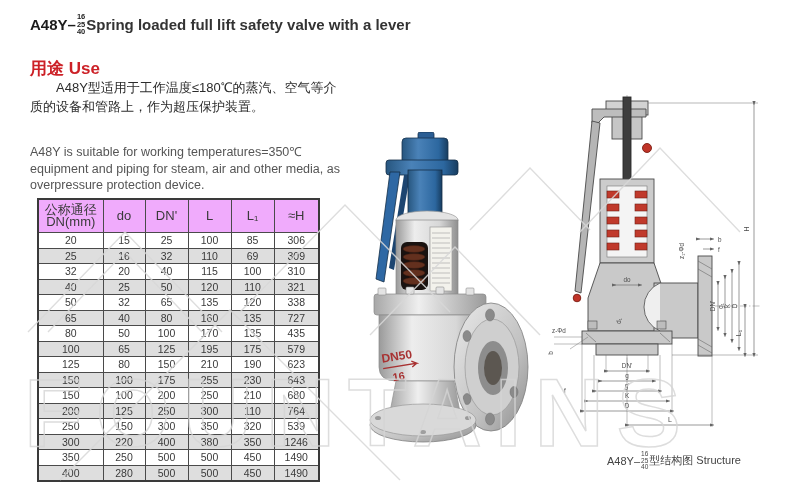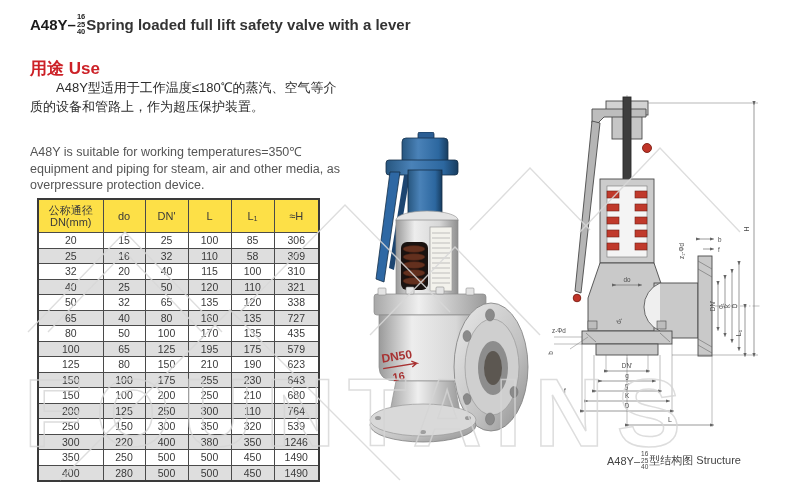--- a/index.html
+++ b/index.html
@@ -16,21 +16,21 @@
   .sec-head{position:absolute;left:30px;font-size:17px;font-weight:bold;color:#cc2127;}
   #sec-use{top:57px;}
   #sec-size{top:176px;}
   
   .para-zh{position:absolute;left:30px;top:79px;width:318px;font-size:13px;line-height:18.5px;color:#2c2c2c;text-indent:2em;}
   .para-en{position:absolute;left:30px;top:116px;width:326px;font-size:12.5px;line-height:16.5px;color:#555;margin-top:28px;}
   
   #size-table-wrap{position:absolute;left:37px;top:198px;}
   table{border-collapse:collapse;table-layout:fixed;width:281px;border:2px solid #3a3a3a;}
   th,td{border:1px solid #4a4a4a;text-align:center;vertical-align:middle;padding:0;color:#3a3a3a;}
-  th{background:#fde047;font-size:11px;font-weight:normal;height:32px;line-height:12px;white-space:pre-line;}
+  th{background:#f0abfc;font-size:13px;font-weight:normal;height:32px;line-height:12px;white-space:pre-line;}
   td{font-size:10.5px;height:14.5px;line-height:14.5px;background:#ffffff;}
   tbody tr:nth-child(even) td{background:#dedede;}
   
   #valve-photo{position:absolute;left:344px;top:132px;}
   #structure-drawing{position:absolute;left:548px;top:93px;}
   #caption{position:absolute;left:545px;top:451px;width:258px;text-align:center;font-size:11px;color:#444;display:flex;justify-content:center;align-items:center;}
   #caption .frac span{font-size:6.5px;font-weight:normal;}
   
   #watermark{position:absolute;left:0;top:0;z-index:9;pointer-events:none;}
   .dimtxt{font-size:7px;fill:#4a4a4a;}
@@ -84,21 +84,21 @@
             <td>25</td>
             <td>100</td>
             <td>85</td>
             <td>306</td>
           </tr>
           <tr>
             <td>25</td>
             <td>16</td>
             <td>32</td>
             <td>110</td>
-            <td>58</td>
+            <td>69</td>
             <td>309</td>
           </tr>
           <tr>
             <td>32</td>
             <td>20</td>
             <td>40</td>
             <td>115</td>
             <td>100</td>
             <td>310</td>
           </tr>

